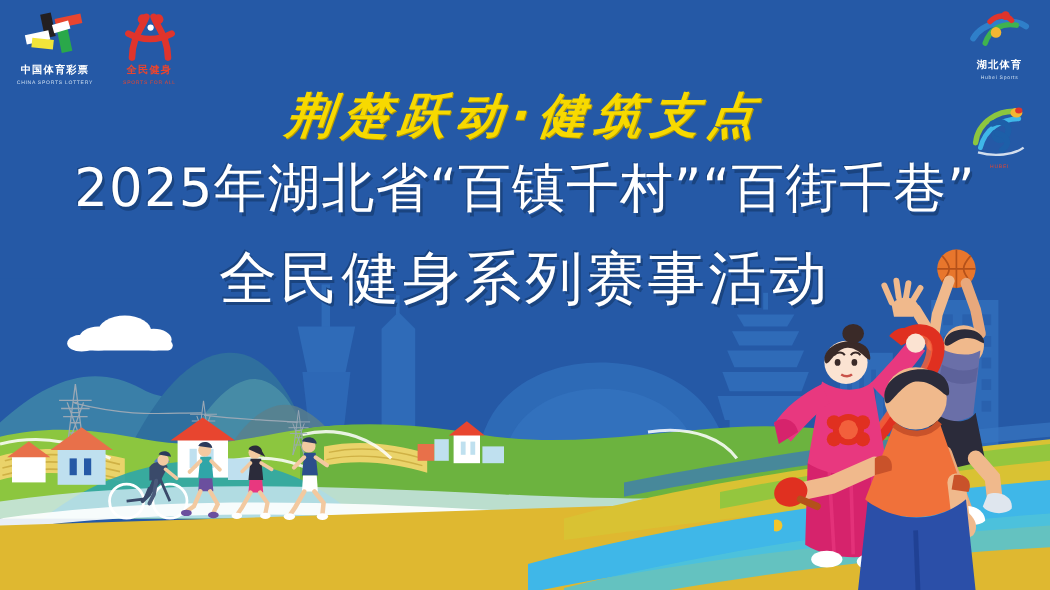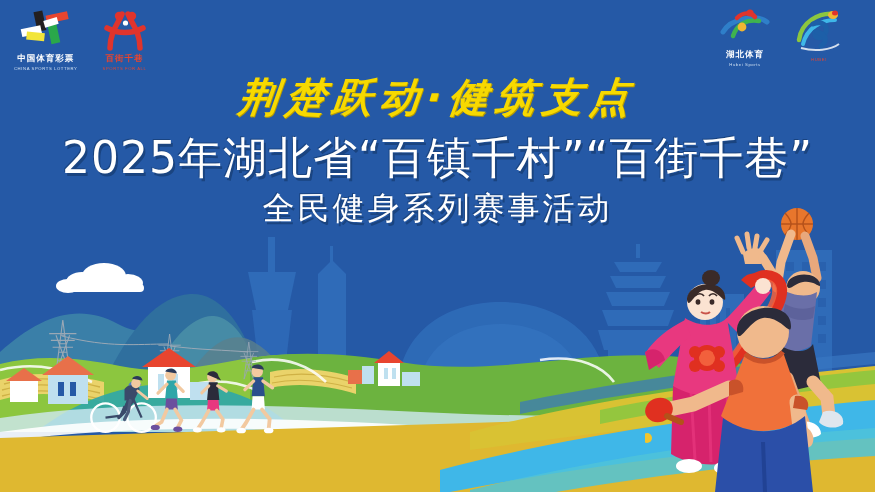--- a/index.html
+++ b/index.html
@@ -10,21 +10,21 @@
     position:relative;
     width:875px; height:492px;
     overflow:hidden;
     background:#2559a6;
   }
 
   
   .logo-bar{ position:absolute; top:0; left:0; width:100%; height:78px; z-index:40; }
   .logo-group{ position:absolute; display:flex; align-items:flex-start; gap:18px; }
   .logo-left { left:14px;  top:8px; }
-  .logo-right{ right:28px; top:6px; }
+  .logo-right{ right:14px; top:6px;flex-direction:column; }
   .logo{ position:relative; display:flex; flex-direction:column; align-items:center; }
   .logo svg{ display:block; }
   .logo-cn{ font-size:8.5px; color:#ffffff; letter-spacing:1px; margin-top:1px;
             font-family:"DejaVu Sans", sans-serif; font-weight:bold; white-space:nowrap; }
   .logo-en{ font-size:4.2px; color:#cfe0f2; letter-spacing:.6px; margin-top:1px;
             font-family:"Liberation Sans", sans-serif; white-space:nowrap; }
   .logo-cn.red{ color:#e8452f; }
   .logo-en.red{ color:#e8452f; }
 
   
@@ -37,21 +37,21 @@
     line-height:1.15;
     text-shadow:1px 1px 0 #b89c00;
     transform:skewX(-6deg);
   }
   .title-1, .title-2{
     font-family:"DejaVu Sans", sans-serif;
     font-weight:normal; color:#ffffff;
     text-shadow:2px 3px 0 #1a4480, -1px -1px 0 #1a4480;
   }
   .title-1{ font-size:44px; letter-spacing:1px; margin-top:12px; line-height:1.18; }
-  .title-2{ font-size:32px; letter-spacing:3px; margin-top:6px;  line-height:1.18; }
+  .title-2{ font-size:48px; letter-spacing:3px; margin-top:20px;  line-height:1.18; }
 
   
   .scene{ position:absolute; left:0; bottom:0; width:875px; height:260px; z-index:10; }
   .scene svg{ display:block; width:875px; height:260px; }
   .people{ position:absolute; right:0; bottom:0; width:230px; height:300px; z-index:25; }
   .people svg{ display:block; width:230px; height:300px; }
   .cloud{ position:absolute; z-index:12; }
 </style>
 </head>
 <body>
@@ -81,21 +81,21 @@
         <svg width="58" height="44" viewBox="0 0 58 44">
           <g fill="none" stroke="#e0342c" stroke-width="5.5" stroke-linecap="round">
             <path d="M14 40 C 14 24, 22 16, 26 6"></path>
             <path d="M44 40 C 44 24, 36 16, 32 6"></path>
             <path d="M11 20 C 22 26, 36 26, 47 20"></path>
           </g>
           <circle cx="23" cy="8" r="4.2" fill="#e0342c"></circle>
           <circle cx="36" cy="8" r="4.2" fill="#e0342c"></circle>
           <circle cx="29.5" cy="15" r="2.6" fill="#ffffff"></circle>
         </svg>
-        <span class="logo-cn red">百街千巷</span>
+        <span class="logo-cn red">全民健身</span>
         <span class="logo-en red">SPORTS FOR ALL</span>
       </div>
     </div>
 
     <div class="logo-group logo-right">
 
       <div class="logo">
         <svg width="56" height="42" viewBox="0 0 56 42">
           <path d="M6 26 C 14 12, 40 8, 50 16" stroke="#2f7fc9" stroke-width="5" fill="none" stroke-linecap="round"></path>
           <path d="M16 30 C 20 18, 30 13, 42 15" stroke="#3fb34f" stroke-width="4.5" fill="none" stroke-linecap="round"></path>

